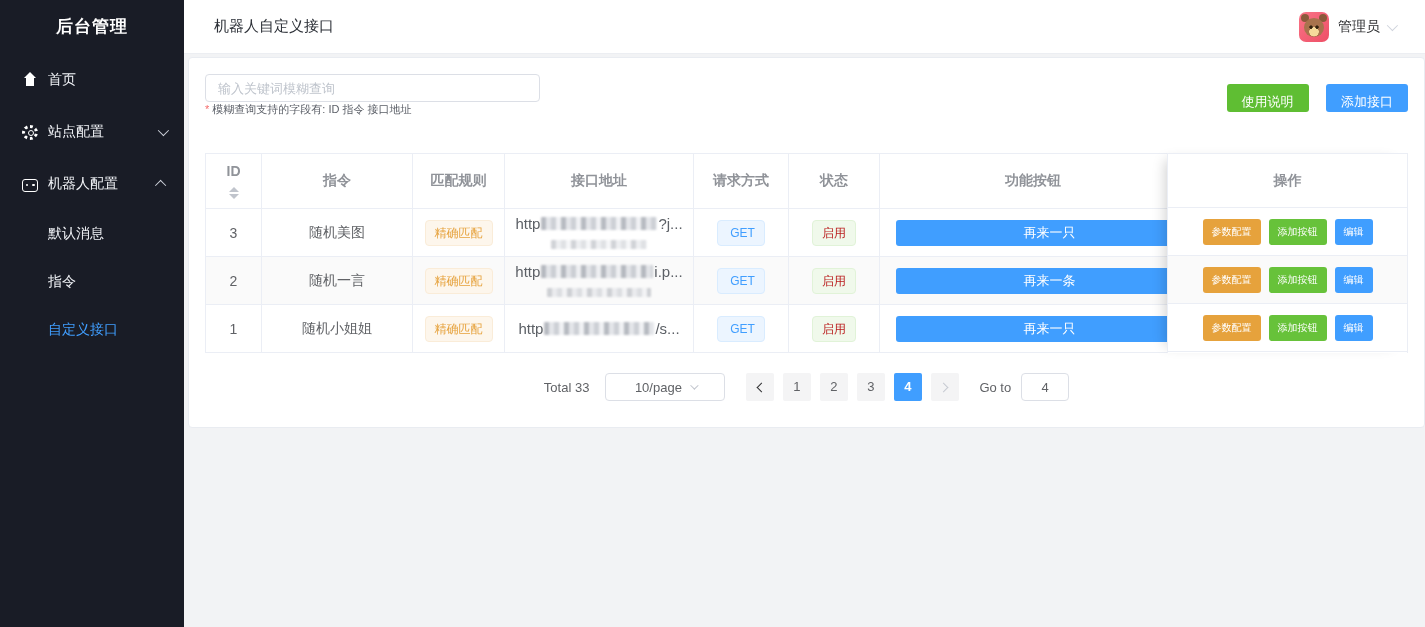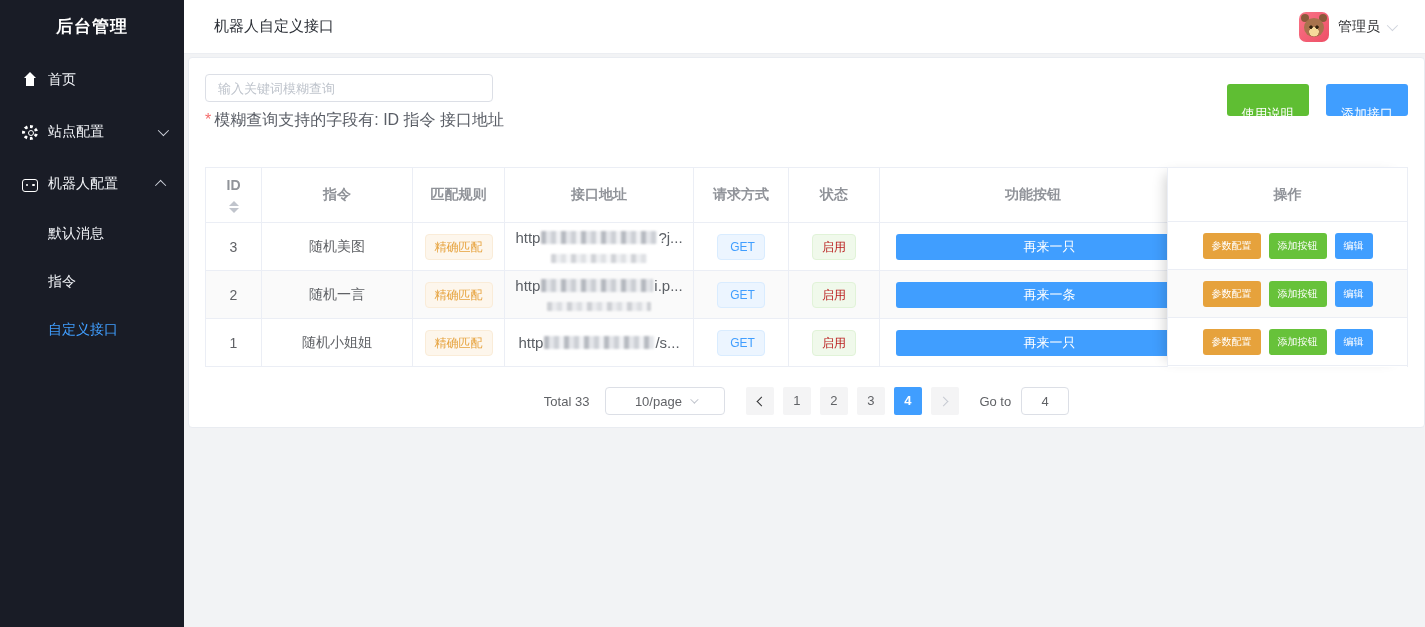--- a/index.html
+++ b/index.html
@@ -44,26 +44,26 @@
                 #a8734d; }
   .avatar .ear-l,.avatar .ear-r { position:absolute; top:2px; width:8px; height:8px; border-radius:50%; background:#8a5a3b; }
   .avatar .ear-l { left:2px; } .avatar .ear-r { right:2px; }
   .user-name { font-size:14px; color:#303133; margin-right:7px; }
 
   .content { flex:1; background:#f2f3f5; overflow:hidden; }
   .card { margin:3px 0 0 4px; width:calc(100% - 4px); height:371px; background:#fff; border:1px solid #e9ecf1; border-radius:4px; padding:16px 16px 0 16px; position:relative; }
 
   
   .toolbar { display:flex; justify-content:space-between; align-items:flex-start; }
-  .search-input { width:288px; height:28px; border:1px solid #dcdfe6; border-radius:4px; padding:0 12px; font-size:13px; color:#606266; outline:none; }
+  .search-input { width:335px; height:28px; border:1px solid #dcdfe6; border-radius:4px; padding:0 12px; font-size:13px; color:#606266; outline:none; }
   .search-input::placeholder { color:#bfc4cc; }
-  .hint { margin-top:8px; font-size:16px; color:#5a5e66; }
+  .hint { font-size:11px; color:#5a5e66; }
   .hint .star { color:#f56c6c; margin-right:3px; }
   .actions { margin-top:10px; white-space:nowrap; }
-  .btn { display:inline-block; height:28px; line-height:28px; padding:16px 15px; border:none; border-radius:3px; font-size:13px; color:#fff; cursor:pointer; font-family:inherit; }
+  .btn { display:inline-block; height:28px; line-height:28px; padding:4px 15px; border:none; border-radius:3px; font-size:13px; color:#fff; cursor:pointer; font-family:inherit; }
   .btn-green { background:#5fbe33; margin-right:13px; }
   .btn-blue { background:#409eff; }
 
   
   .table-wrap { margin-top:36px; position:relative; }
   table { width:100%; border-collapse:collapse; table-layout:fixed; }
   th,td { border:1px solid #ebeef5; text-align:center; vertical-align:middle; font-size:14px; overflow:hidden; }
   th { height:55px; color:#909399; font-weight:600; background:#fff; }
   td { height:48px; color:#606266; }
   tr.stripe td { background:#fafafa; }

